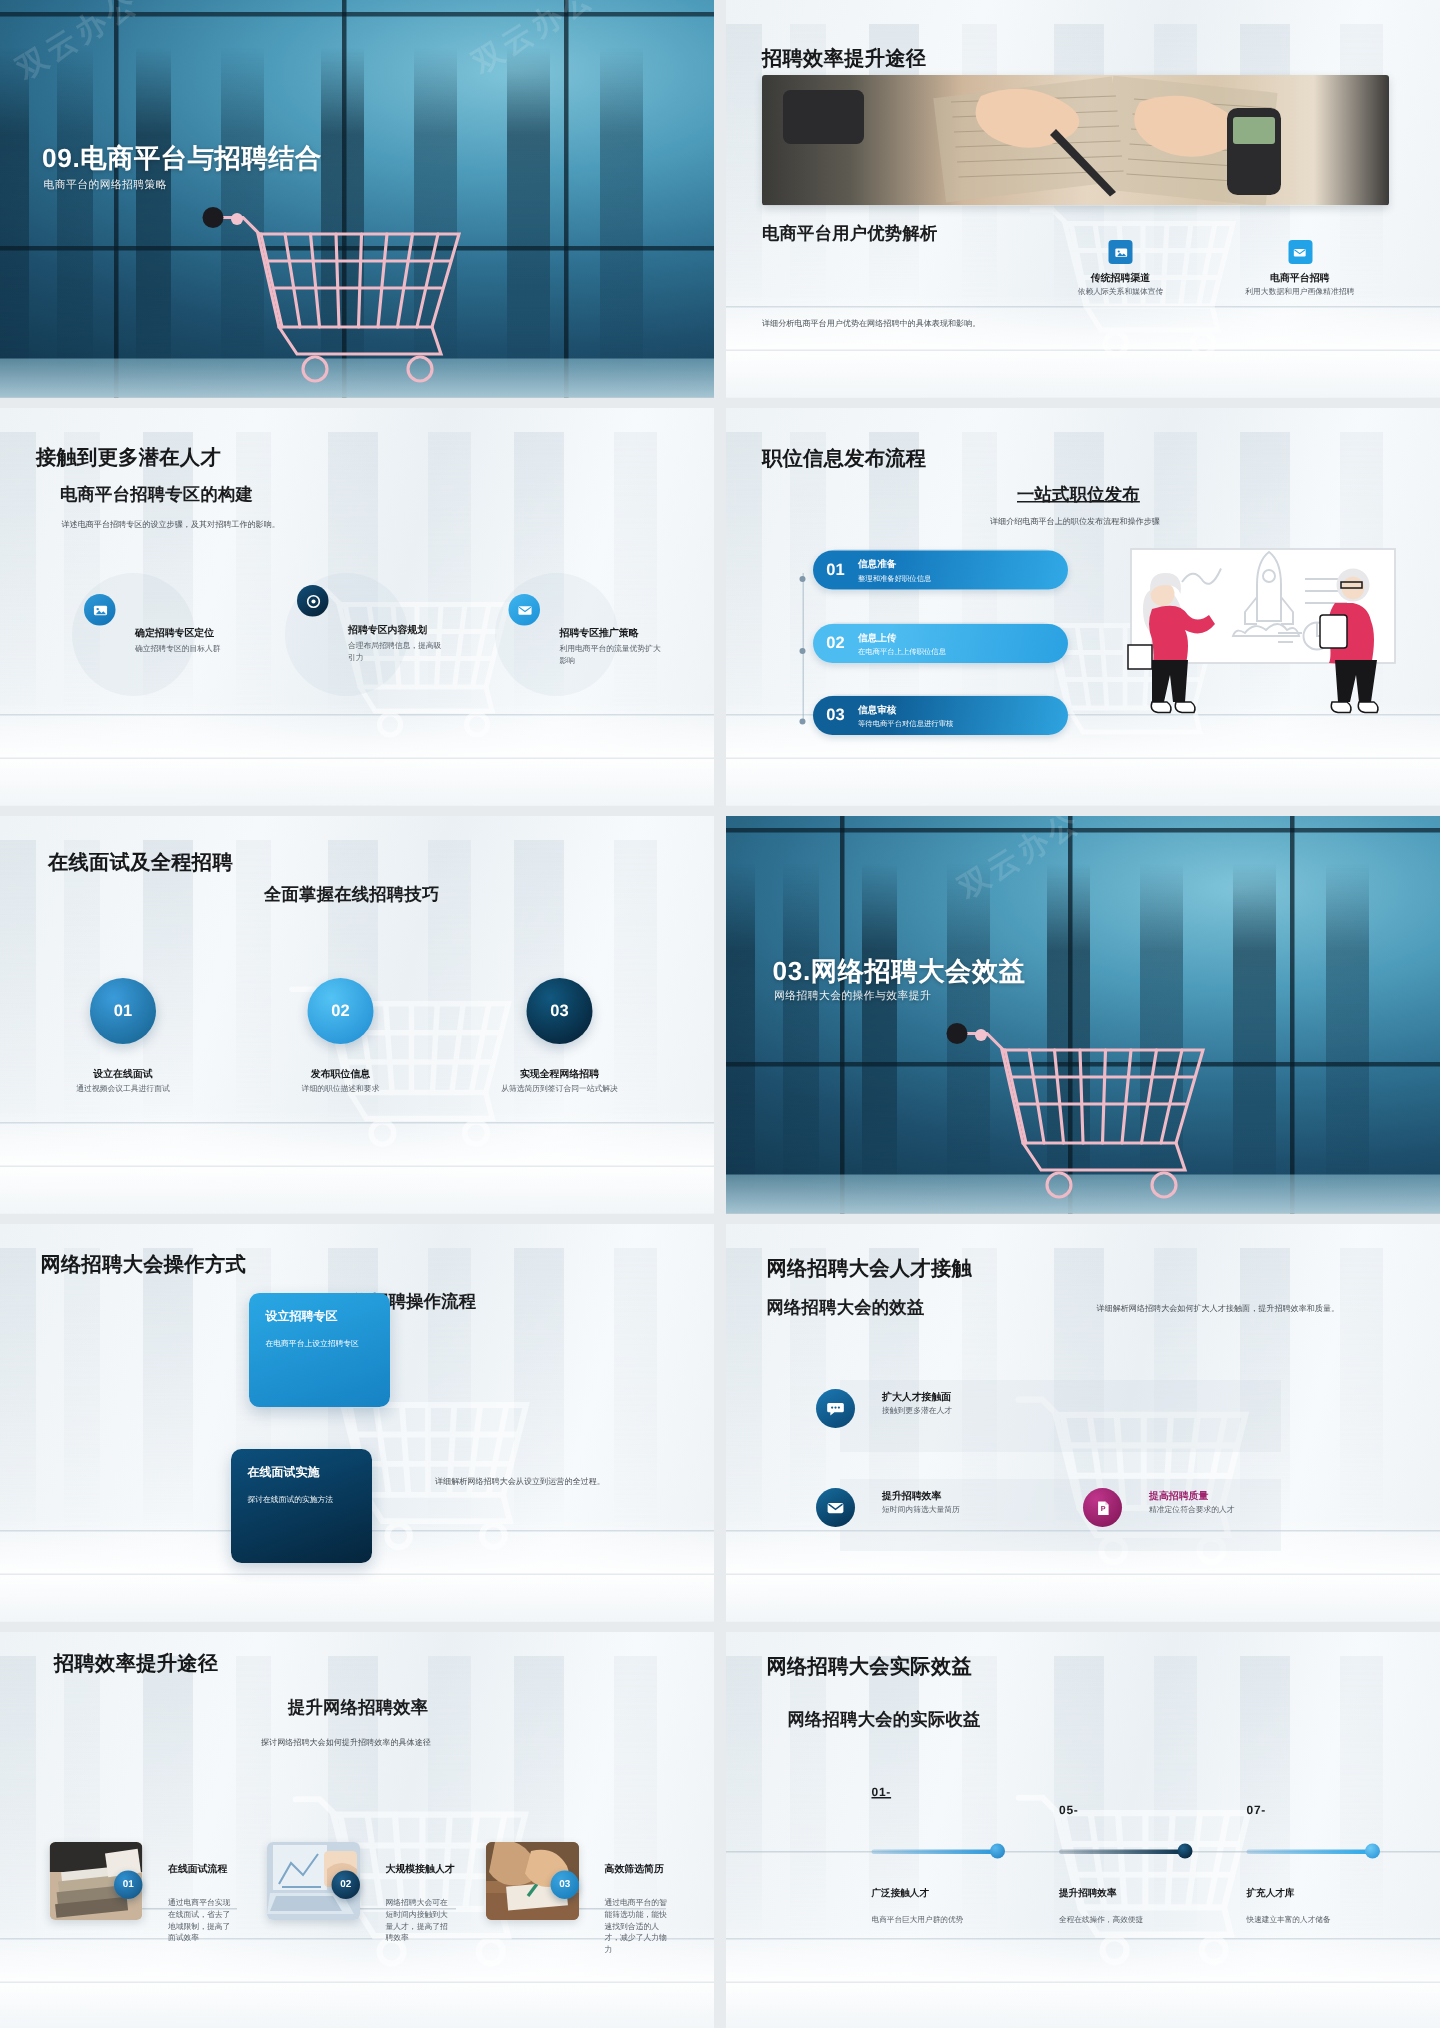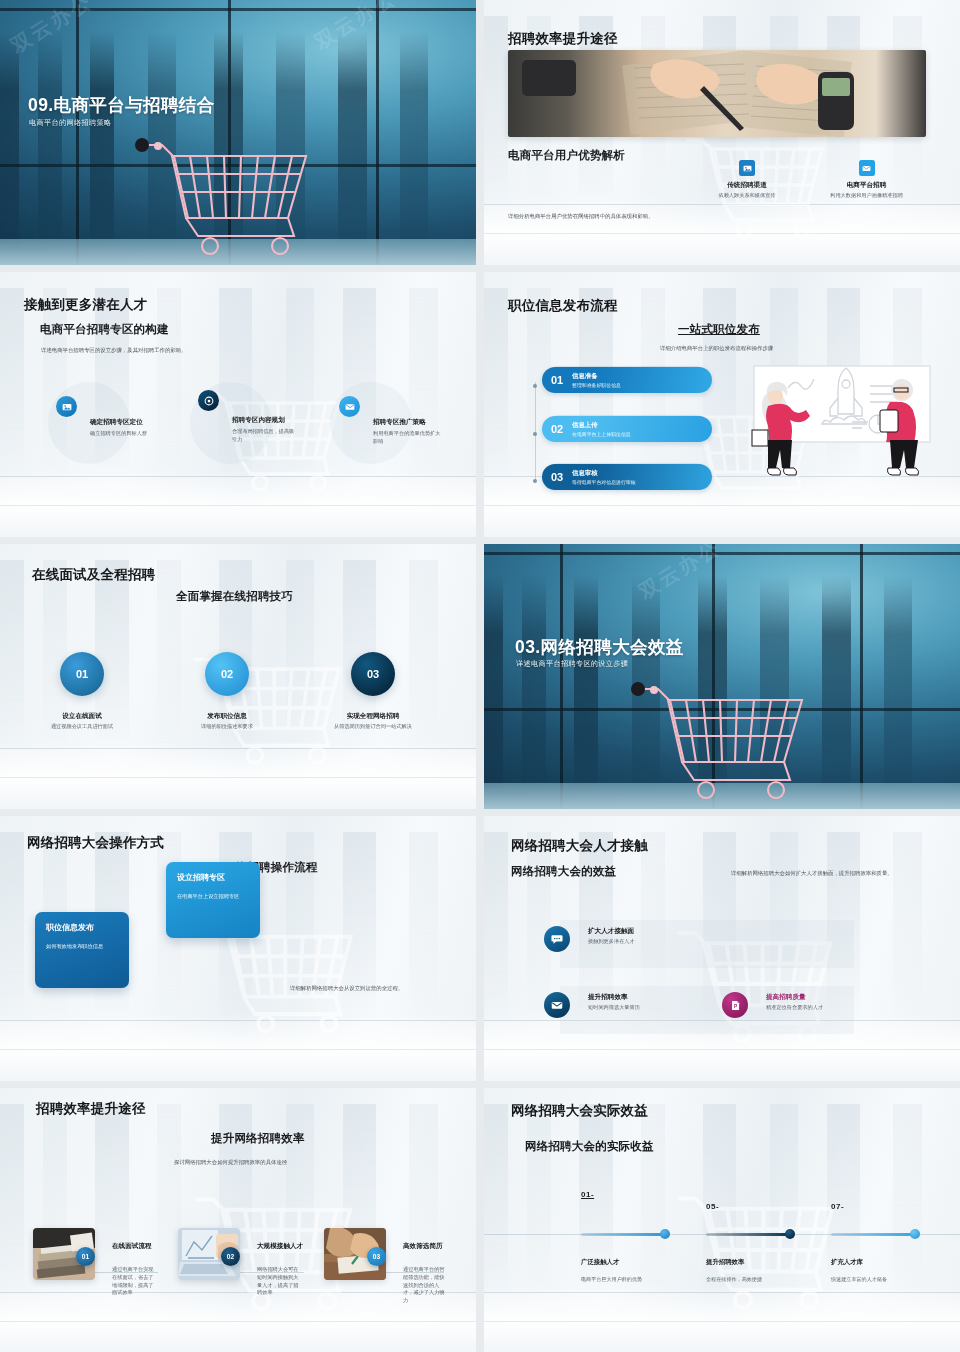--- a/index.html
+++ b/index.html
@@ -572,21 +572,21 @@
         <path d="M55 58 L166 58"></path>
         <path d="M58 84 L70 102 L166 102 L160 84"></path>
         <circle cx="82" cy="112" r="8"></circle>
         <circle cx="152" cy="112" r="8"></circle>
       </g>
       <circle cx="14" cy="11" r="7" fill="#1b1b1f"></circle>
       <circle cx="30" cy="12" r="4" fill="#f2c3cf"></circle>
     </svg>
 
     <div class="t-hero" style="left:31px; top:91px;">03.网络招聘大会效益</div>
-    <div class="t-hero-sub" style="left:32px; top:115px;">详述电商平台招聘专区的设立步骤</div>
+    <div class="t-hero-sub" style="left:32px; top:115px;">网络招聘大会的操作与效率提升</div>
   </div>
 
   <div class="slide">
     <div class="bg-light"></div>
     <div class="floorline"></div>
       <div class="floorline2"></div>
 
     <svg class="ghost-cart" style="left:196px; top:100px;" width="170" height="122" viewBox="0 0 156 108">
       <g fill="none" stroke="#ffffff" stroke-width="3.6" stroke-linecap="round" opacity=".95">
         <path d="M8 8 L22 8 L32 18"></path>
@@ -608,25 +608,25 @@
 
     <div class="s-title" style="left:27px; top:18px;">网络招聘大会操作方式</div>
     <div class="s-subtitle" style="left:224px; top:44px;">网络招聘操作流程</div>
     <div class="s-desc" style="left:290px; top:168px; width:150px;">详细解析网络招聘大会从设立到运营的全过程。</div>
 
     <div class="card7" style="left:166px; top:46px; width:94px; height:76px; background:linear-gradient(160deg,#2aa7e4,#1682c4);">
       <div class="c7t">设立招聘专区</div>
       <div class="c7d">在电商平台上设立招聘专区</div>
     </div>
 
-    <div class="card7" style="left:35px; top:96px; width:94px; height:76px; background:linear-gradient(160deg,#1b7cbd,#0f5b95);">
-      <div class="c7t">职位信息发布</div>
-      <div class="c7d">如何有效地发布职位信息</div>
-    </div>
-
+
+    <div class="card7" style="left:154px; top:150px; width:94px; height:76px; background:linear-gradient(160deg,#0c4f7c,#05253c);">
+      <div class="c7t">在线面试实施</div>
+      <div class="c7d">探讨在线面试的实施方法</div>
+    </div>
   </div>
 
   <div class="slide">
     <div class="bg-light"></div>
     <div class="floorline"></div>
       <div class="floorline2"></div>
 
     <svg class="ghost-cart" style="left:186px; top:106px;" width="176" height="126" viewBox="0 0 156 108">
       <g fill="none" stroke="#ffffff" stroke-width="3.6" stroke-linecap="round" opacity=".95">
         <path d="M8 8 L22 8 L32 18"></path>
@@ -709,21 +709,21 @@
         <path d="M130 17 L119 72"></path>
         <path d="M36 35 L137 35"></path>
           <path d="M40 53 L132 53"></path>
         <path d="M44 72 L54 88 L132 88 L128 72"></path>
         <circle cx="64" cy="97" r="7"></circle>
           <circle cx="122" cy="97" r="7"></circle>
       </g>
     </svg>
 
     <div class="s-title" style="left:36px; top:12px;">招聘效率提升途径</div>
-    <div class="s-subtitle" style="left:192px; top:43px;margin-left:19px;">提升网络招聘效率</div>
+    <div class="s-subtitle" style="left:192px; top:43px;">提升网络招聘效率</div>
     <div class="s-desc" style="left:174px; top:70px;">探讨网络招聘大会如何提升招聘效率的具体途径</div>
 
     <div class="rule9" style="left:86px; top:184px; width:72px;"></div>
     <div class="rule9" style="left:232px; top:184px; width:72px;"></div>
     <div class="rule9" style="left:378px; top:184px; width:66px;"></div>
 
     <div class="photo" style="left:33px; top:140px; width:62px; height:52px;">
       <svg width="62" height="52" viewBox="0 0 62 52" preserveAspectRatio="none">
         <rect width="62" height="52" fill="#c9b39a"></rect>
         <rect x="0" y="0" width="62" height="20" fill="#2e2c2a"></rect>

